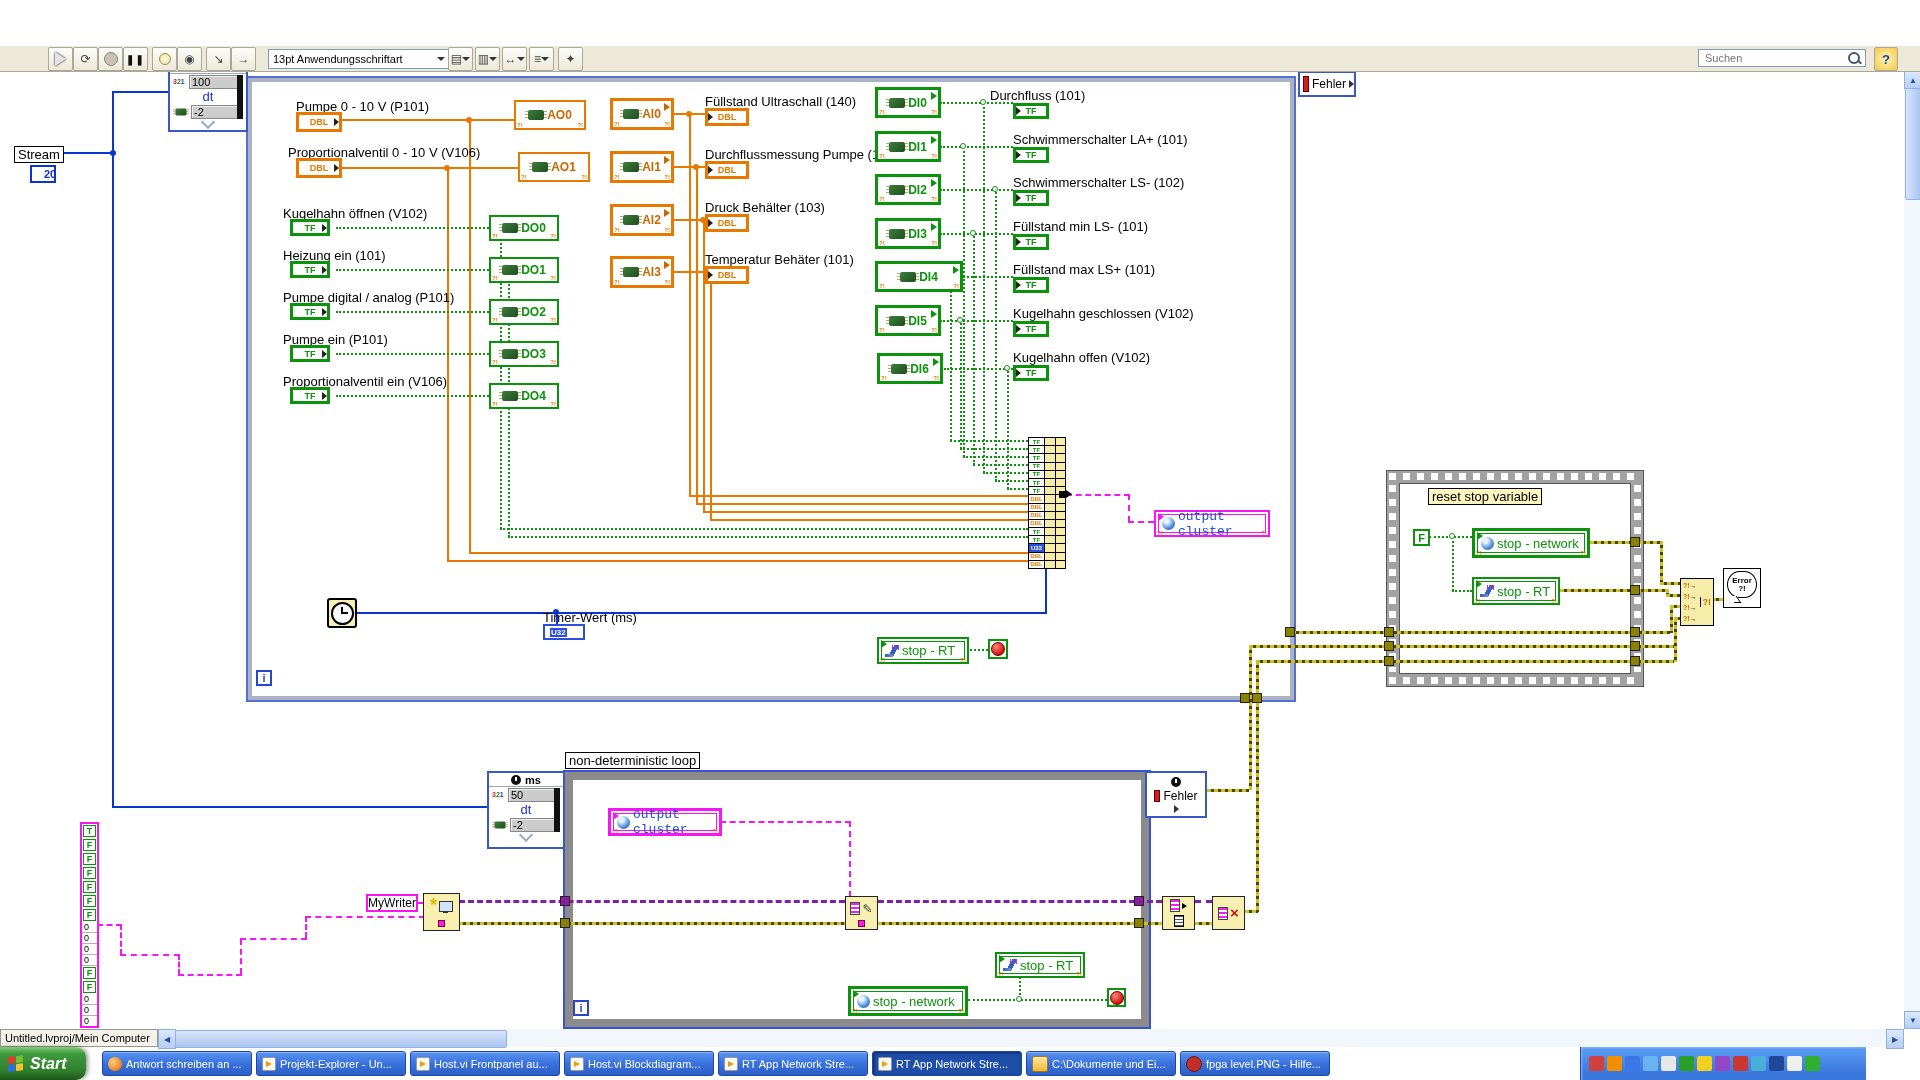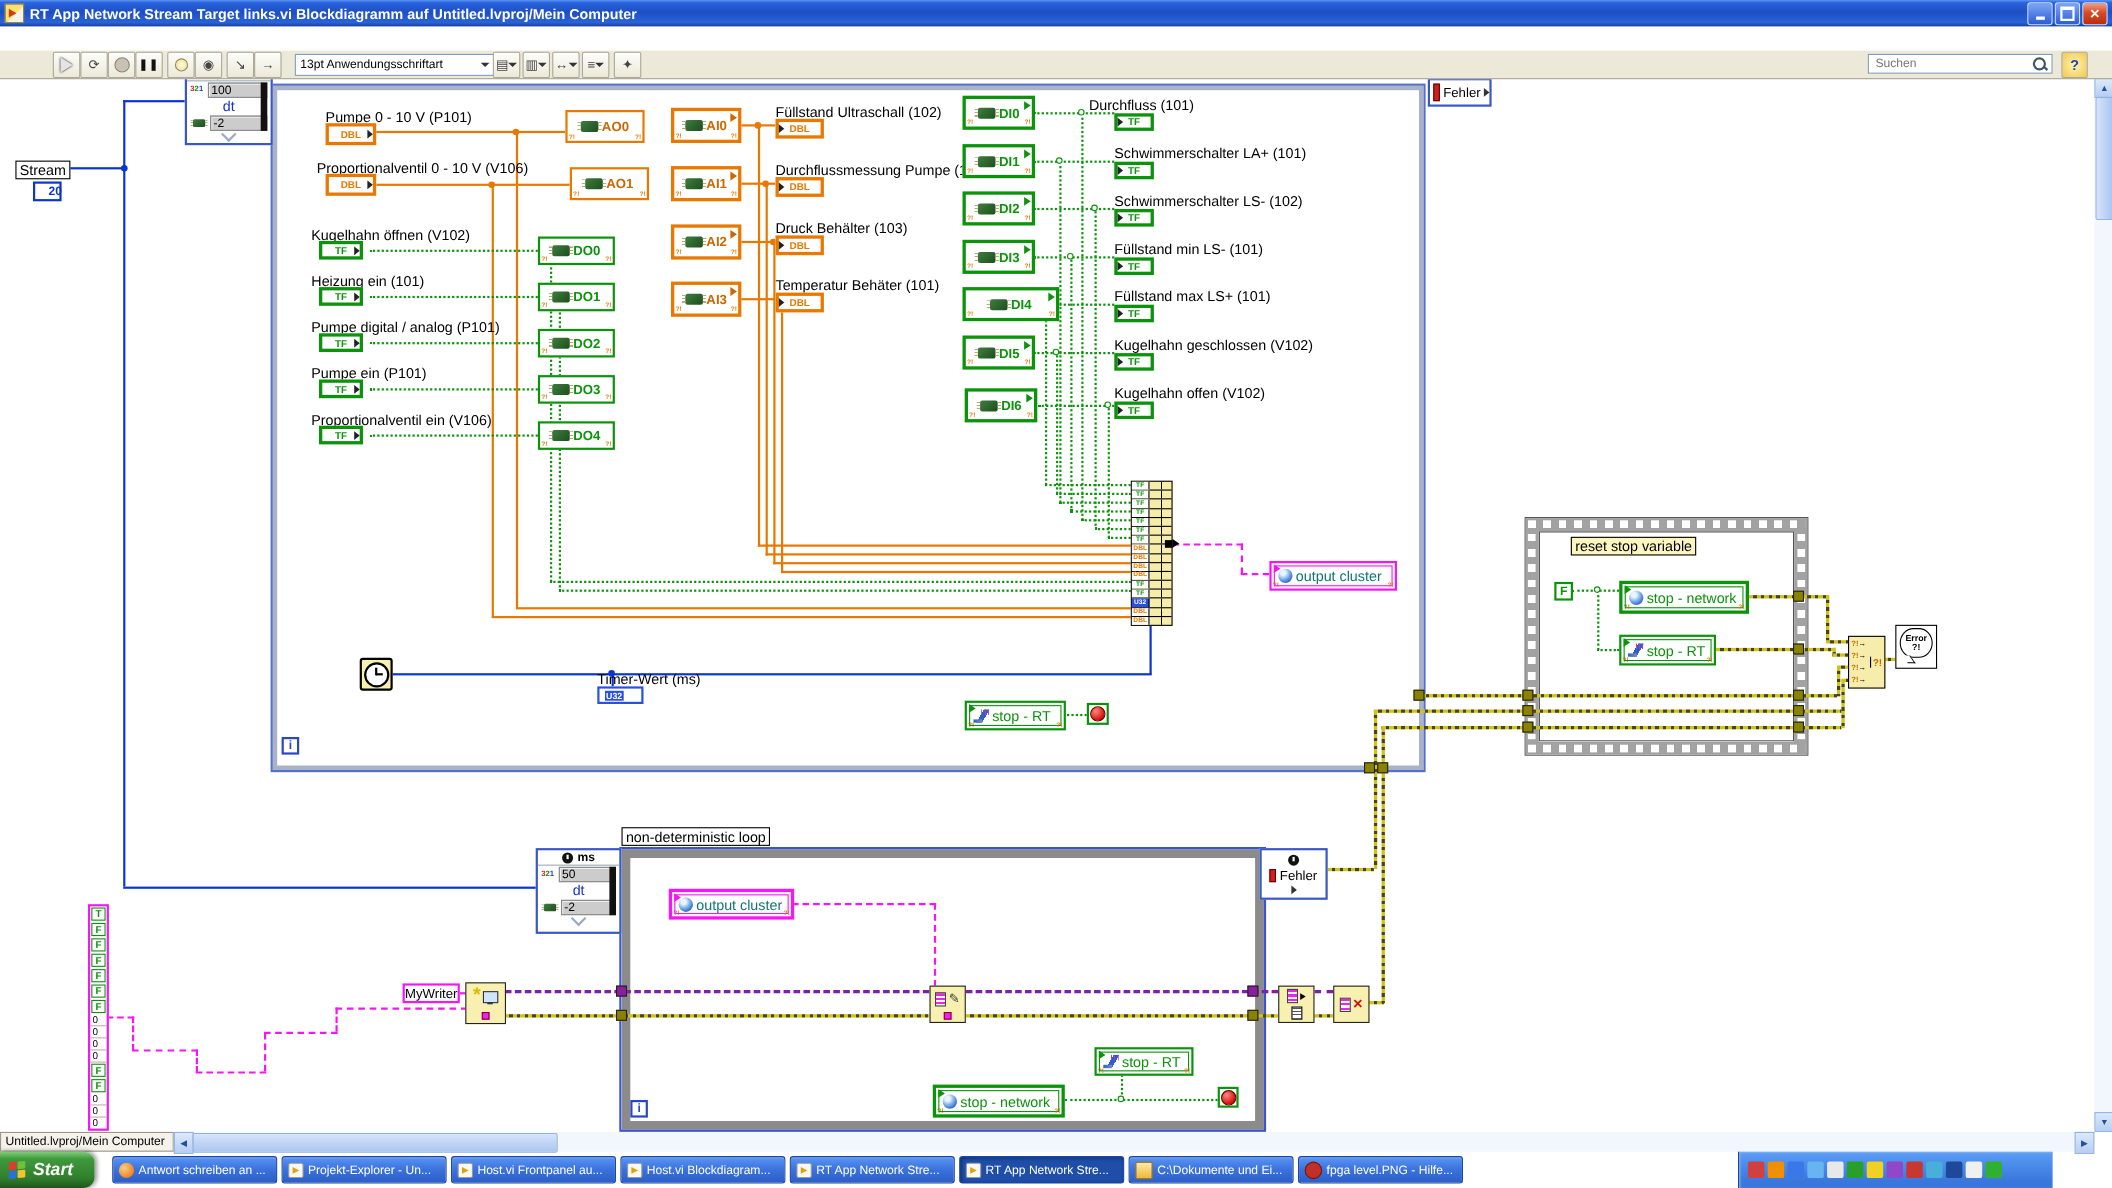--- a/index.html
+++ b/index.html
@@ -106,21 +106,21 @@
   .chip{width:16px;height:10px;background:linear-gradient(135deg,#3e7e3e,#1e4e1e);border-radius:2px;position:relative;flex:0 0 auto;}
   .chip::before,.chip::after{content:"";position:absolute;top:1px;bottom:1px;width:3px;background:repeating-linear-gradient(180deg,#b8a878 0 1px,transparent 1px 3px);}
   .chip::before{left:-3px;}.chip::after{right:-3px;}
   
   .sv{background:#fff;border:2px solid #0c930c;box-sizing:border-box;position:absolute;display:flex;align-items:center;gap:3px;padding:2px 4px 2px 6px;}
   .sv .in{position:absolute;inset:2px;border:1px solid #0c930c;}
   .sv.bd{border-width:3px;}
   .sv b{font-size:13px;color:#0c930c;font-weight:normal;position:relative;}
   .sv.m2{border-color:#f714f7;}
   .sv.m2 .in{border-color:#f714f7;}
-  .sv.m2 b{color:#0f766e;}
+  .sv.m2 b{color:#1d4ed8;font-family:Liberation Mono, monospace;}
   .sv::before{content:"?!";position:absolute;left:1px;bottom:-1px;font-size:6px;font-weight:bold;color:#e87800;}
   .sv::after{content:"?!";position:absolute;right:1px;bottom:-1px;font-size:6px;font-weight:bold;color:#e87800;}
   .ga{position:absolute;left:2px;top:1px;width:0;height:0;border-left:6px solid #0c930c;border-top:4px solid transparent;border-bottom:4px solid transparent;}
   .m2 .ga{border-left-color:#f714f7;}
   .gl{width:13px;height:13px;border-radius:50%;background:radial-gradient(circle at 35% 30%,#eaf4ff 0 18%,#7fb3e8 45%,#2a62c8 78%,#1b4a9e);position:relative;flex:0 0 auto;}
   .rt{width:14px;height:12px;position:relative;flex:0 0 auto;background:linear-gradient(120deg,transparent 45%,#2a62c8 45% 70%,transparent 70%);}
   .rt::after{content:"";position:absolute;right:0;top:0;width:7px;height:5px;background:repeating-linear-gradient(90deg,#c030c0 0 1px,transparent 1px 3px);}
   .rt::before{content:"";position:absolute;left:0;bottom:0;width:8px;height:3px;background:linear-gradient(90deg,#2a62c8,#88b);}
   
   .bundle{display:flex;flex-direction:column;border:1px solid #000;background:#f7edaa;box-sizing:border-box;position:absolute;}
@@ -441,21 +441,21 @@
         <span class="chip"></span>
         <b>AI2</b>
         <span class="oa"></span>
       </div>
     <div class="fn o th" style="left:610px;top:256px;width:64px;height:32px">
         <span class="chip"></span>
         <b>AI3</b>
         <span class="oa"></span>
       </div>
 
-    <div class="ab lbl" style="left:705px;top:94px">Füllstand Ultraschall (102)</div>
+    <div class="ab lbl" style="left:705px;top:94px">Füllstand Ultraschall (140)</div>
     <div class="term oC ind" style="left:705px;top:108px;width:44px;height:18px">
         <b>DBL</b>
       </div>
     <div class="ab lbl" style="left:705px;top:147px">Durchflussmessung Pumpe (101)</div>
     <div class="term oC ind" style="left:705px;top:161px;width:44px;height:18px">
         <b>DBL</b>
       </div>
     <div class="ab lbl" style="left:705px;top:200px">Druck Behälter (103)</div>
     <div class="term oC ind" style="left:705px;top:214px;width:44px;height:18px">
         <b>DBL</b>
@@ -739,28 +739,20 @@
       <span class="ccr n">0</span>
       <span class="ccr n">0</span>
       <span class="ccr t">F</span>
       <span class="ccr t">F</span>
       <span class="ccr n">0</span>
       <span class="ccr n">0</span>
       <span class="ccr n">0</span>
     </div>
   </div>
 
-  <div id="titlebar" class="ab">
-    <span class="lvico"></span>
-    <span>RT App Network Stream Target links.vi Blockdiagramm auf Untitled.lvproj/Mein Computer</span>
-    <span style="flex:1"></span>
-    <span class="wbtn wmin"></span>
-    <span class="wbtn wmax"></span>
-    <span class="wbtn wclose"></span>
-  </div>
 
 
   <div id="toolbar" class="ab">
     <span class="tb" style="left:48px">
         <span class="runarr"></span>
       </span>
     <span class="tb" style="left:73px">⟳</span>
     <span class="tb" style="left:98px">
         <span class="abortdot"></span>
       </span>

